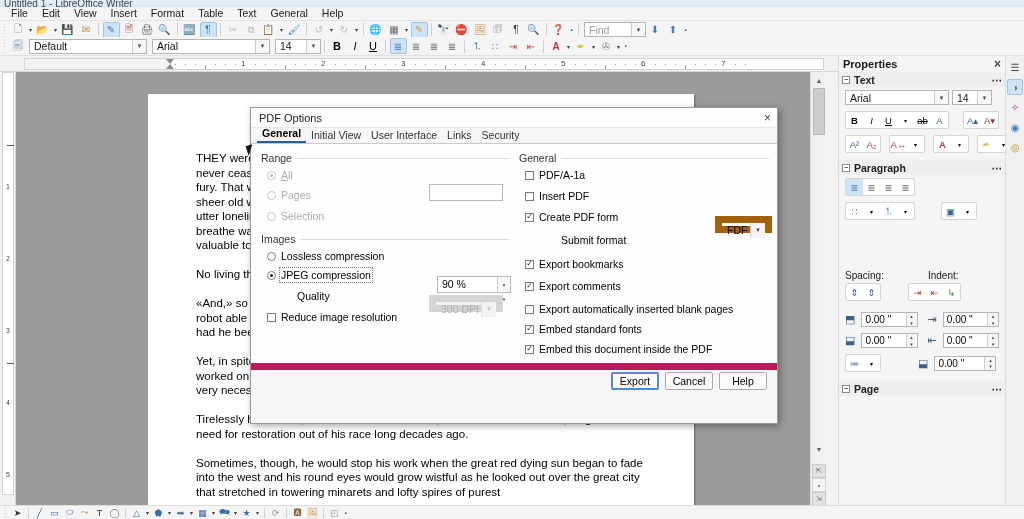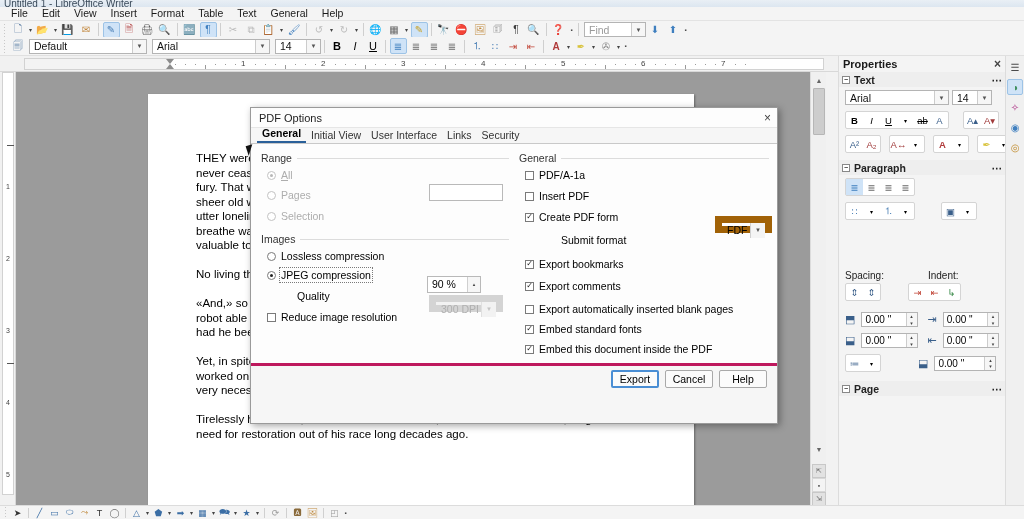--- a/index.html
+++ b/index.html
@@ -211,21 +211,21 @@
     font-size:10.5px; padding-left:4px; line-height:15px; }
   .spin2 .btns { position:absolute; right:0; top:0; width:13px; height:15px; background:#f6f6f6;
     border-left:1px solid #d0d0d0; display:flex; flex-direction:column; align-items:center;
     justify-content:space-around; font-size:5px; color:#444; }
   .sel2 { position:relative; background:#fff; border:7px solid #a16207; height:17px;
     font-size:10.5px; padding-left:5px; line-height:15px; }
   .sel2 .arw2 { position:absolute; right:0; top:0; width:15px; height:15px; background:#f4f4f4;
     border-left:1px solid #d0d0d0; display:flex; align-items:center; justify-content:center;
     font-size:6px; color:#555; }
   .dlg-footer { position:absolute; left:0; bottom:0; width:100%; height:29px;
-    background:#f6f6f6; border-top:3px solid #be185d;
+    background:#f6f6f6; border-top:7px solid #be185d;
     display:flex; align-items:center; justify-content:flex-end; gap:6px; padding-right:10px; }
   .dbtn { min-width:48px; height:18px; background:#fbfbfb; border:1px solid #a9a9a9;
     font-size:10.5px; display:flex; align-items:center; justify-content:center; border-radius:2px; }
   .dbtn.def { border:2px solid #4a8ed4; }
 
   
   .drawbar {
     position:absolute; left:0; top:505px; width:1024px; height:14px;
     background:#f4f4f4; border-top:1px solid #dcdcdc;
     display:flex; align-items:center; padding-left:3px;
@@ -516,20 +516,21 @@
   </div>
 
   <div class="docarea">
     <div class="page">
       <div class="ptext">
         <p>THEY were not fine things of course, but they were joy, and an extraordinary joy that never ceased to amaze him. The great red sun had long since gone down in a blaze of fury. That was the way of all things, he supposed, and there was no arguing with the sheer old weight of it. He had been built to work and work he did, which kept him from utter loneliness on a world that had grown far too wide and far too still, and a space to breathe was all he required. The Masters had built him well and made his work too valuable to be abandoned.</p>
         <p>No living thing moved in all that city, nor in the wide lands beyond it of any sort or kind.</p>
         <p>«And,» so the thought came slowly, «if I am truly the last, and there is not one other robot able to answer, then who shall I speak to when the work is finally finished?» Never had he been so uncertain.</p>
         <p>Yet, in spite of all of it, he kept to the appointed rounds. Each dawn he rose and he worked on, polishing and repairing and tending the silent halls, because that was the very necessary thing that he had been made to do.</p>
         <p>Tirelessly he worked, for The Masters had bred, if that is the word to use, fatigue and the need for restoration out of his race long decades ago.</p>
+        <p>Sometimes, though, he would stop his work when the great red dying sun began to fade into the west and his round eyes would grow wistful as he looked out over the great city that stretched in towering minarets and lofty spires of purest</p>
       </div>
     </div>
   </div>
 
   <div class="vscroll">
     <div class="sbtn" style="top:1px">▲</div>
     <div class="thumb"></div>
     <div class="sbtn" style="top:370px">▼</div>
     <div class="sbtn" style="top:392px;background:#e2e2e2;border:1px solid #c8c8c8">⇱</div>
     <div class="sbtn" style="top:406px;background:#f4f4f4;border:1px solid #d8d8d8">▪</div>
@@ -840,21 +841,21 @@
           <span class="rb2"></span>
           <span>Lossless compression</span>
         </div>
         <div class="cbrow" style="margin-top:7px">
           <span class="rb2 sel"></span>
           <span class="focusbox">JPEG compression</span>
         </div>
         <div class="cbrow" style="margin: 9px 0 0 36px">
           <span>Quality</span>
         </div>
-        <div class="spin2" style="position:absolute; left:166px; top:124px; width:54px;">
+        <div class="spin2" style="position:absolute; left:176px; top:124px; width:74px;">
           <span>90 %</span>
           <span class="btns">
               <span>▴</span>
               <span>▾</span>
             </span>
         </div>
         <div class="cbrow" style="margin-top:9px">
           <span class="cb"></span>
           <span>Reduce image resolution</span>
         </div>

